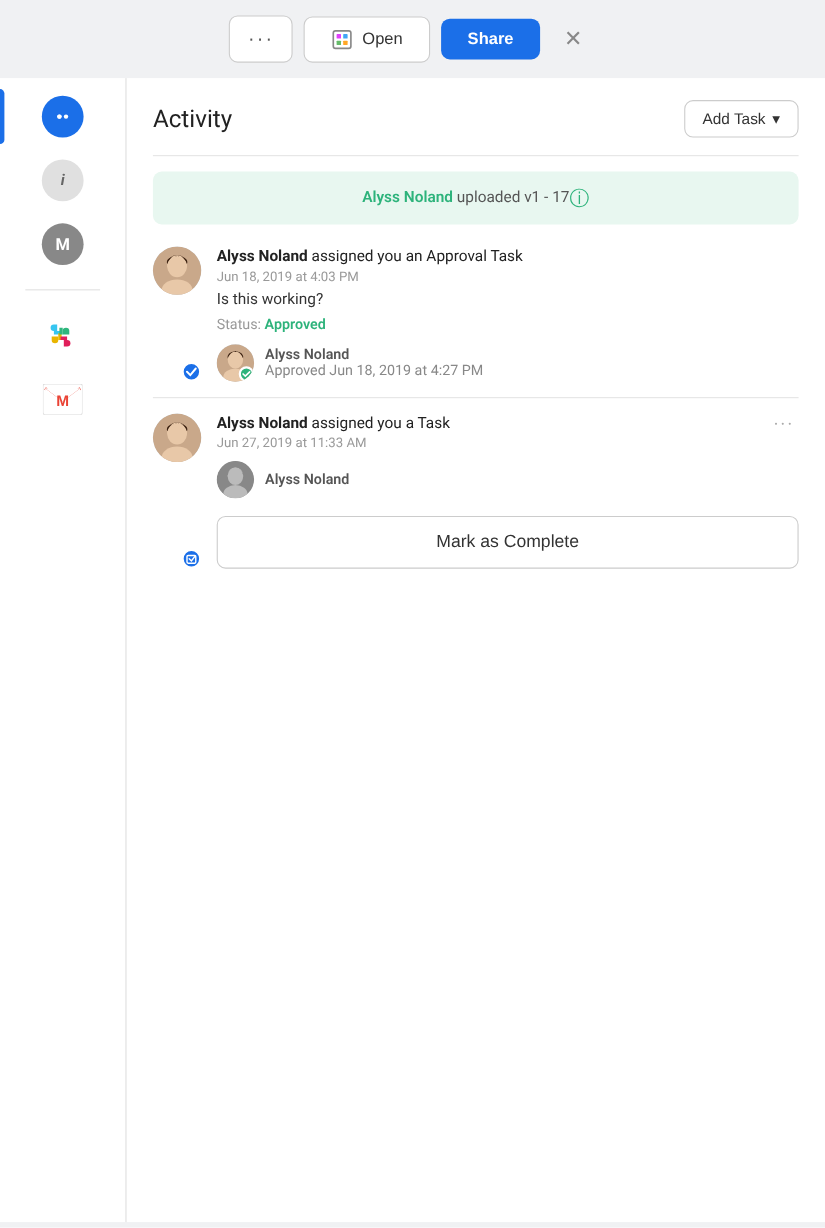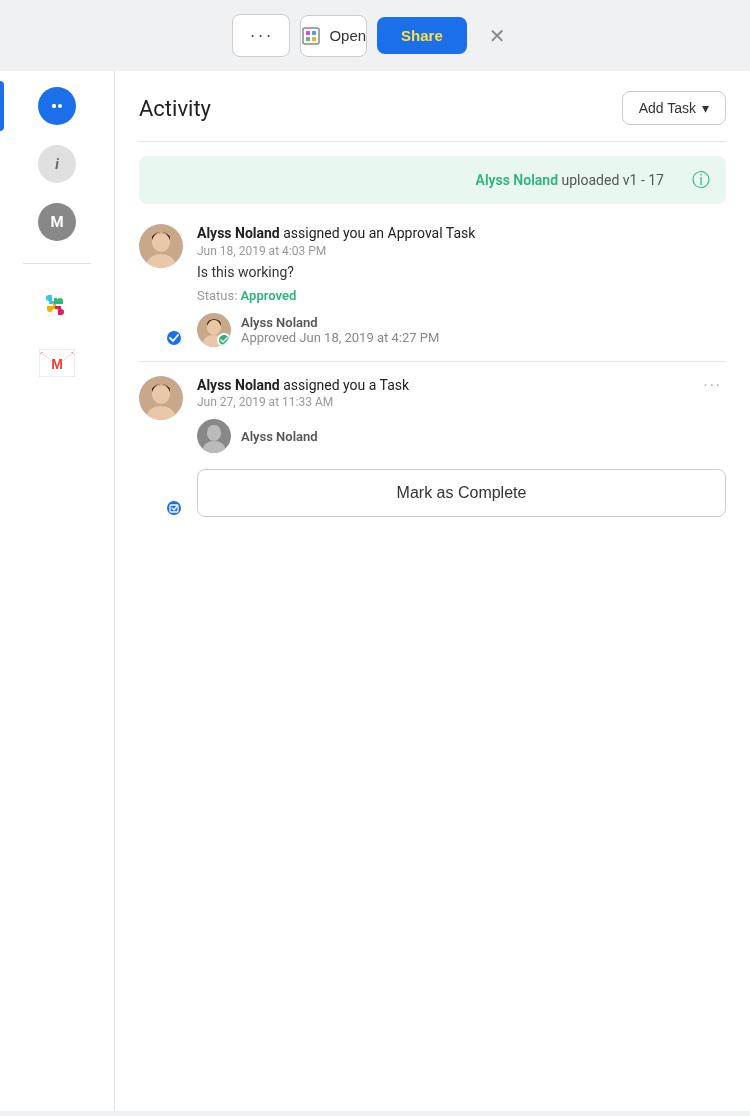--- a/index.html
+++ b/index.html
@@ -27,35 +27,35 @@
       padding: 10px 16px;
       font-size: 18px;
       cursor: pointer;
       color: #555;
       letter-spacing: 2px;
     }
     .btn-open {
       border: 1.5px solid #ccc;
       background: white;
       border-radius: 8px;
-      padding: 10px 0;
+      padding: 10px 24px;
       font-size: 15px;
       cursor: pointer;
       color: #333;
       display: flex;
       align-items: center;
       gap: 8px;
     }
     .btn-open .open-icon {
       width: 20px;
       height: 20px;
     }
     .btn-share {
       background: #1b6fe8;
-      color: #fde047;
+      color: #ffffff;
       border: none;
       border-radius: 8px;
       padding: 10px 24px;
       font-size: 15px;
       font-weight: 600;
       cursor: pointer;
     }
     .btn-close {
       background: none;
       border: none;
@@ -196,23 +196,22 @@
       margin: 14px 0;
     }
 
     
     .activity-banner {
       background: #e8f7f0;
       border-radius: 8px;
       padding: 12px 16px;
       display: flex;
       align-items: center;
-      justify-content: flex-end;
+      justify-content: center;
       margin-bottom: 20px;
-      gap: 28px;
     }
     .banner-text {
       font-size: 14px;
       color: #555;
     }
     .banner-text .user-name {
       color: #2db37b;
       font-weight: 600;
     }
     .banner-info-icon {

